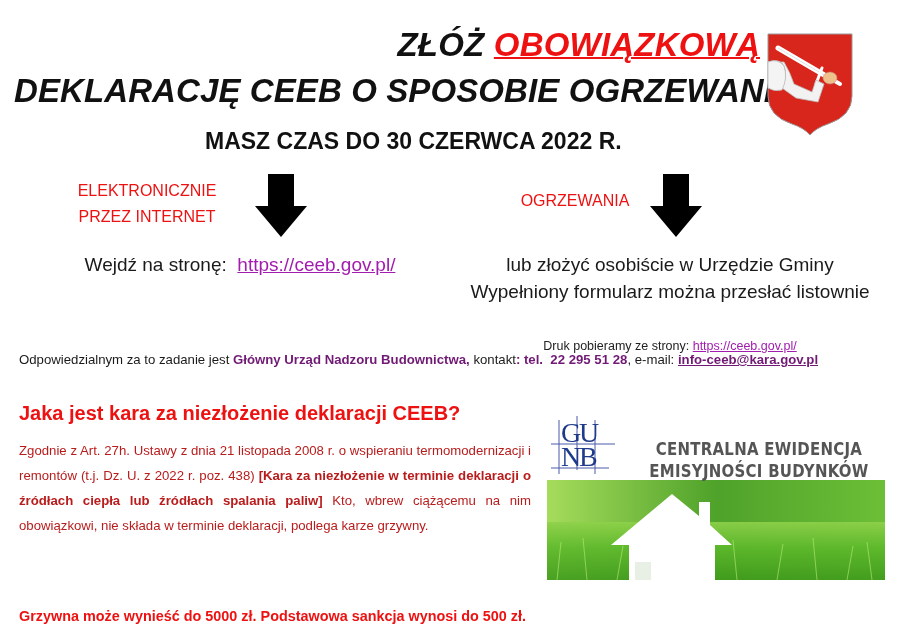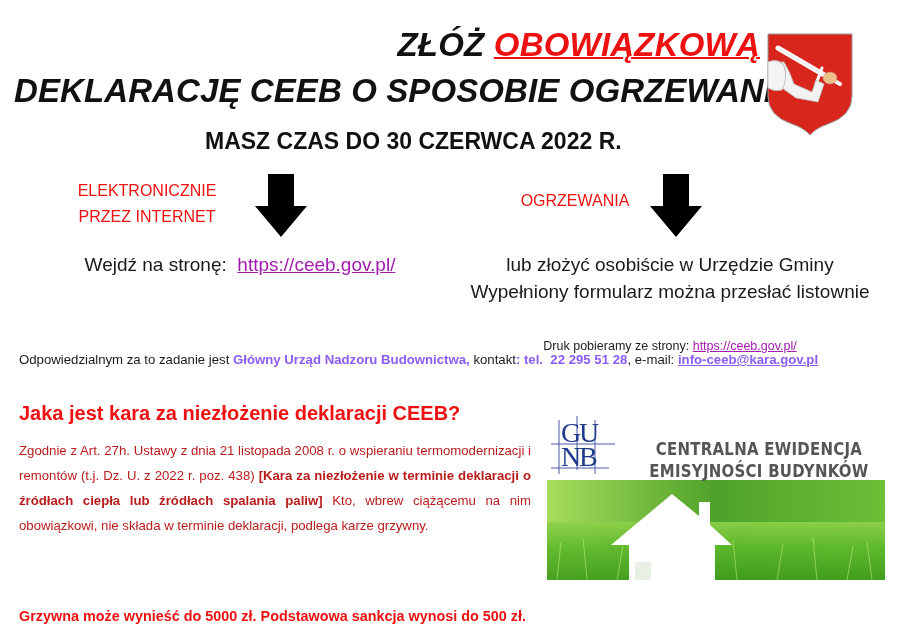--- a/index.html
+++ b/index.html
@@ -16,21 +16,21 @@
   .m2 { left:515px; top:188px; width:120px; }
   .arrow { width:52px; height:64px; }
   .a1 { left:255px; top:174px; }
   .a2 { left:650px; top:174px; }
   .instr { font-size:19px; line-height:27px; text-align:center; white-space:nowrap; color:#1a1a1a; }
   .i1 { left:40px; width:400px; top:251px; }
   .i2 { left:440px; width:460px; top:251px; }
   .link { text-decoration:underline; color:#a21caf; }
   .druk { left:440px; width:460px; top:303px; text-align:center; font-size:12.5px; color:#222;margin-top:36px; }
   .info { left:19px; top:347px; font-size:13.2px; line-height:25px; white-space:nowrap; color:#1a1a1a; }
-  .info b { color:#8b5cf6;text-align:right; }
+  .info b { color:#701a75;text-align:right; }
   .q-head { left:19px; top:402px; color:#ee1111; font-weight:bold; font-size:20px; white-space:nowrap; }
   .legal { left:19px; top:438px; width:512px; font-size:13.2px; line-height:25px; text-align:justify; color:#b91c1c; }
   .fine { left:19px; top:580px; color:#ee1111; font-weight:bold; font-size:14.4px; white-space:nowrap;margin-top:28px; }
   .gunb { left:547px; top:412px; width:338px; height:168px; }
 </style>
 </head>
 <body>
 
 <div class="abs title1">
   <span>ZŁÓŻ</span>

